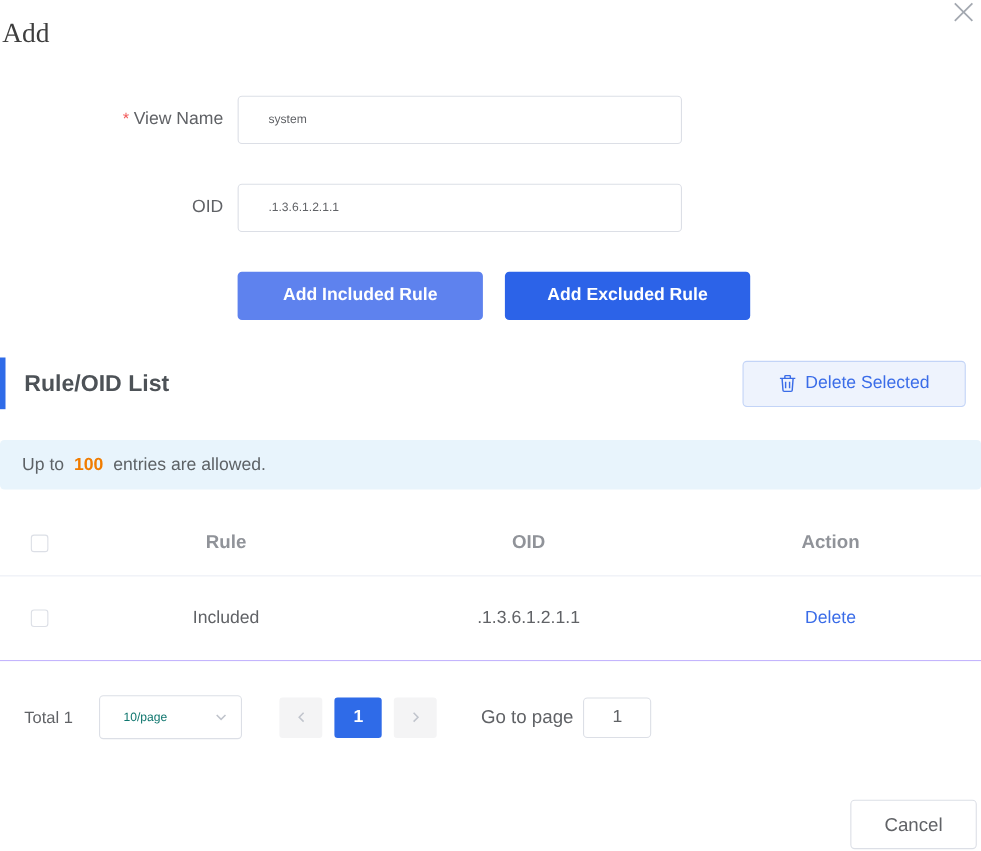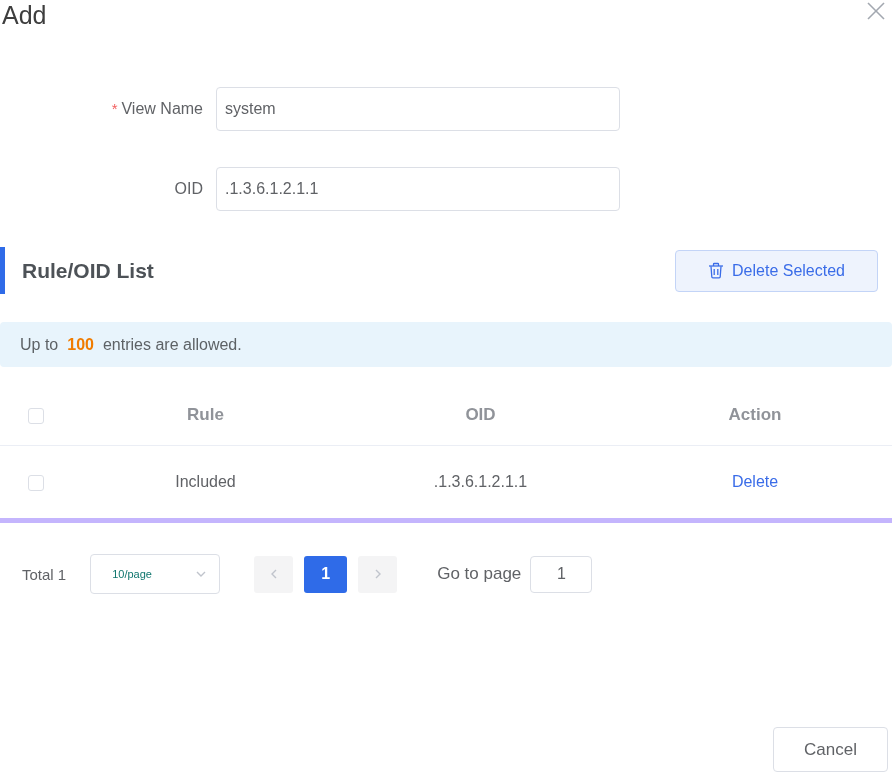--- a/index.html
+++ b/index.html
@@ -5,40 +5,40 @@
   * { margin: 0; padding: 0; box-sizing: border-box; }
   html, body { width: 892px; height: 774px; background: #ffffff; overflow: hidden; }
   body {
     font-family: "Liberation Sans", "DejaVu Sans", sans-serif;
     color: #606266;
     position: relative;
   }
   .dialog { width: 892px; height: 774px; position: relative; background: #fff; }
 
   
-  .dlg-header { position: relative; padding: 0 0 0 2px; height: 30px; }
+  .dlg-header { position: relative; padding: 16px 0 0 2px; height: 30px; font-family: Liberation Serif, serif; }
   .dlg-title { font-size: 25px; font-weight: 400; color: #3e3e3e; line-height: 30px; }
   .close-btn {
     position: absolute; top: 0; right: 4px; width: 24px; height: 24px;
     background: none; border: none; cursor: pointer; padding: 0;
     color: #a3a8b0; font-size: 24px; line-height: 22px; font-weight: 300;
   }
 
   
   .form { margin-top: 57px; }
   .form-row { display: flex; align-items: center; margin-bottom: 36px; }
   .form-label {
     width: 203px; text-align: right; font-size: 16px; color: #606266;
     flex: 0 0 203px; padding-right: 0;
   }
   .required-mark { color: #f25e5e; margin-right: 4px; font-size: 15px; }
   .form-input {
     margin-left: 13px; width: 404px; height: 44px;
     border: 1px solid #dcdfe6; border-radius: 4px;
-    font-size: 16px; color: #606266; padding: 0 8px;
+    font-size: 11px; color: #606266; padding: 0 27px;
     font-family: "Liberation Sans", "DejaVu Sans", sans-serif;
     outline: none; background: #fff;
   }
 
   
   .rule-btn-row { display: flex; margin: 0 0 0 216px; }
   .btn { border: none; cursor: pointer; border-radius: 4px; font-family: inherit; }
   .btn-included {
     width: 223px; height: 44px; background: #5e82ee; color: #fff;
     font-size: 16px; font-weight: 700;
@@ -75,21 +75,21 @@
   .notice-limit { color: #f07c00; font-weight: 700; margin: 0 9px; }
 
   
   .rule-table { margin-top: 18px; width: 892px; }
   .t-row {
     display: grid; grid-template-columns: 68px 275px 275px 1fr;
     align-items: center;
   }
   .t-head { height: 61px; border-bottom: 1px solid #ebeef5; }
   .t-head .t-cell { font-weight: 700; color: #909399; font-size: 17px; }
-  .t-body-row { height: 77px; border-bottom: 5px solid #c4b5fd; }
+  .t-body-row { height: 77px; border-bottom: 1px solid #c4b5fd; }
   .t-cell { text-align: center; font-size: 16px; color: #606266; }
   .t-cell-check { text-align: left; padding-left: 28px; }
   .checkbox {
     display: inline-block; width: 16px; height: 16px; border: 1px solid #dcdfe6;
     border-radius: 3px; background: #fff; cursor: pointer; vertical-align: middle;
   }
   .delete-link {
     color: #3a6ce8; font-size: 16px; text-decoration: none; cursor: pointer;
     background: none; border: none; font-family: inherit;
   }
@@ -160,20 +160,24 @@
       <div class="form-label">
         <span class="required-mark">*</span><span>View Name</span>
       </div>
       <input class="form-input" type="text" value="system" style="">
     </div>
     <div class="form-row">
       <div class="form-label">
         <span>OID</span>
       </div>
       <input class="form-input" type="text" value=".1.3.6.1.2.1.1" style="">
+    </div>
+    <div class="rule-btn-row">
+      <button class="btn btn-included">Add Included Rule</button>
+      <button class="btn btn-excluded">Add Excluded Rule</button>
     </div>
   </div>
 
   <div class="section-header">
     <div class="section-bar"></div>
     <div class="section-title">Rule/OID List</div>
     <button class="btn-delete-selected">
       <svg class="trash-icon" viewBox="0 0 16 17" fill="none">
         <path d="M1 4h14" stroke="#3a6ce8" stroke-width="1.3"></path>
         <path d="M5.5 4V2.2c0-.4.3-.7.7-.7h3.6c.4 0 .7.3.7.7V4" stroke="#3a6ce8" stroke-width="1.3"></path>

